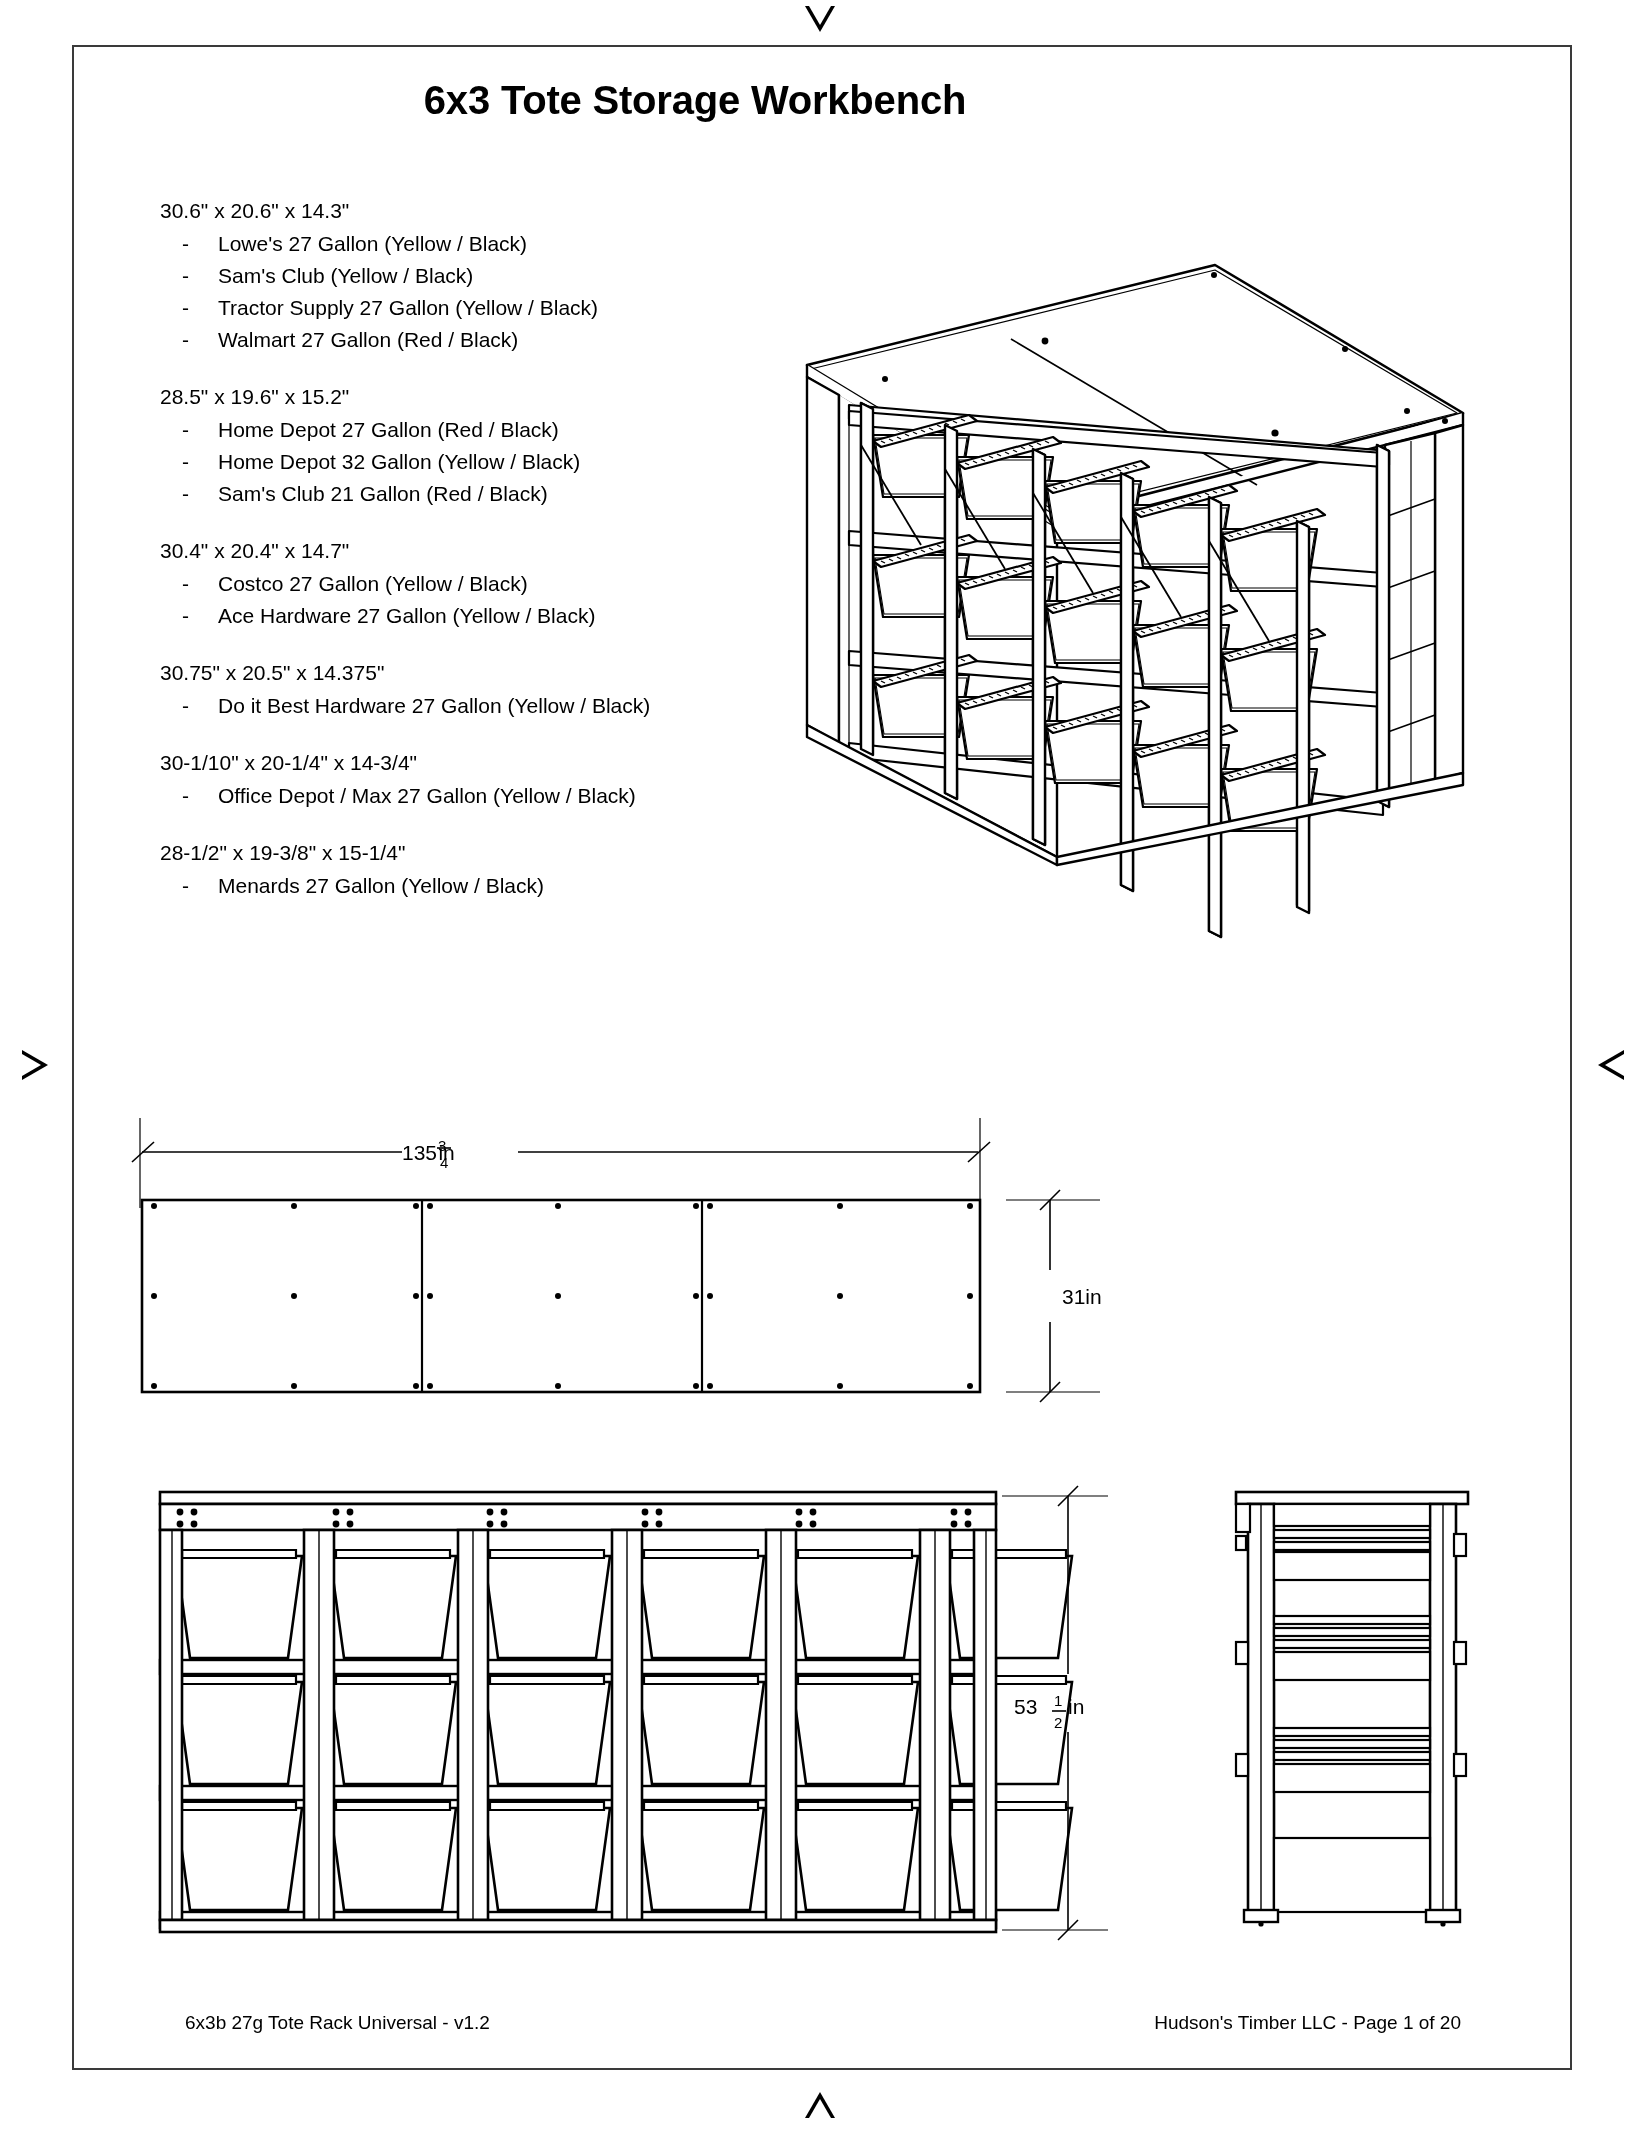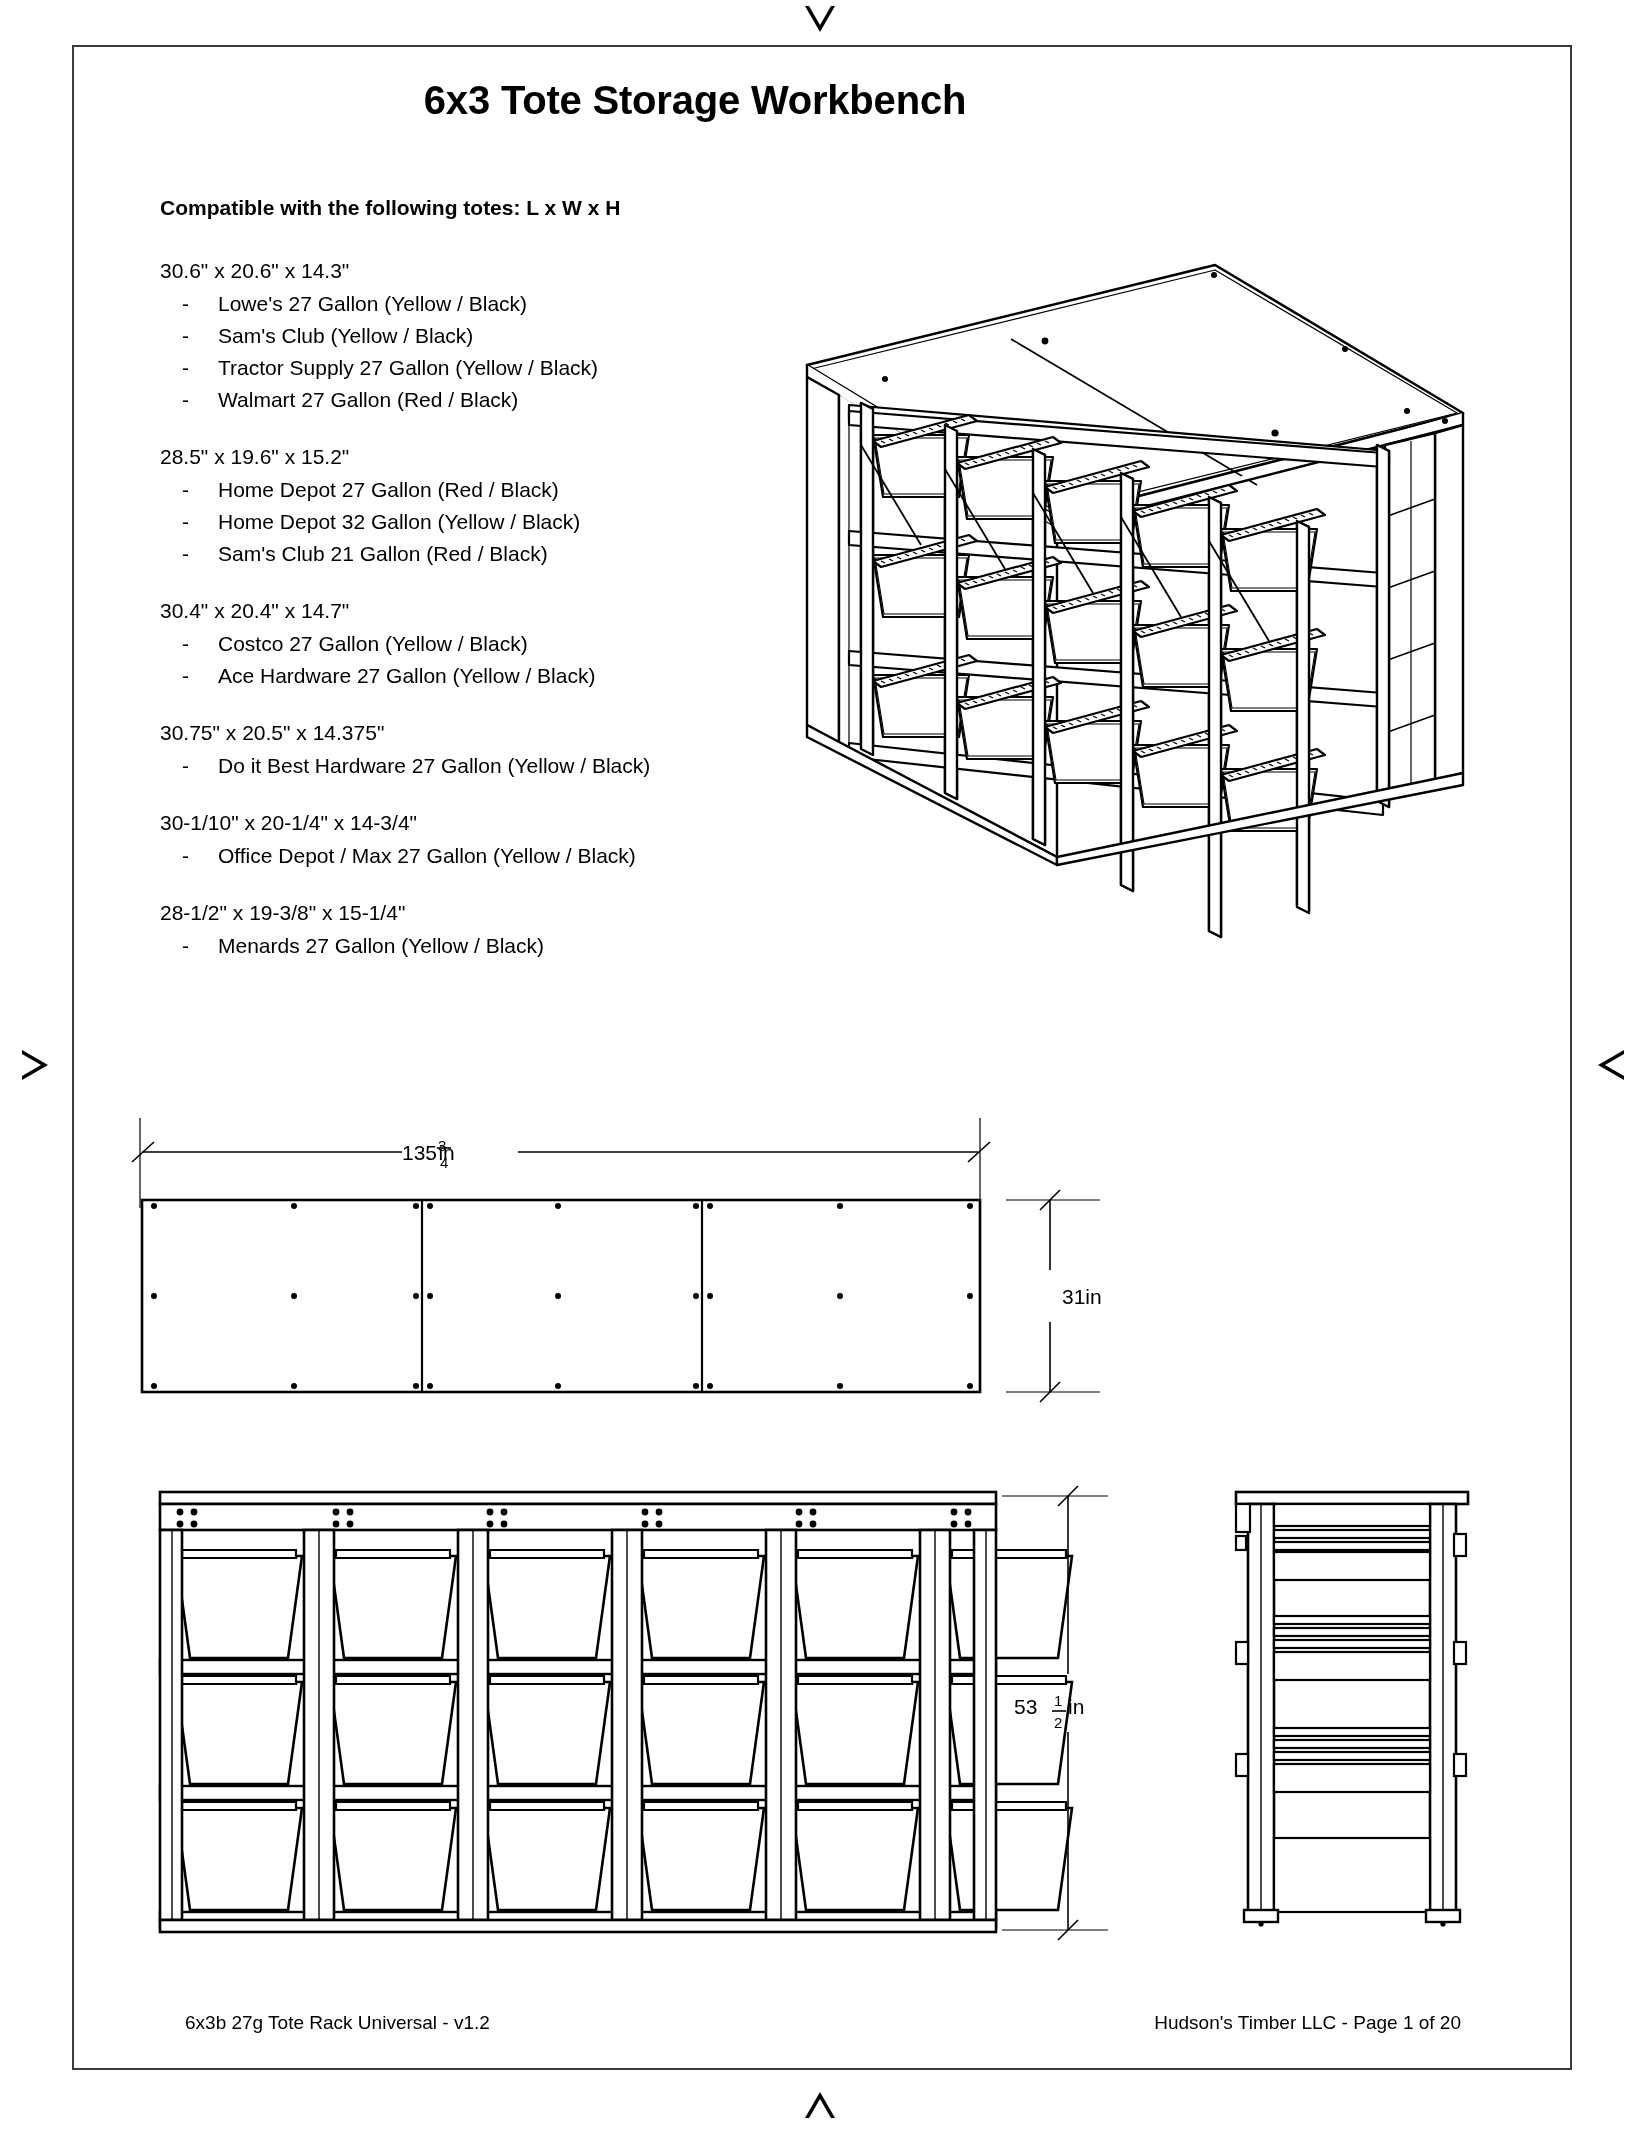--- a/index.html
+++ b/index.html
@@ -175,21 +175,20 @@
 <div class="reg-mark reg-top" style="left:805px; top:6px;"></div>
 <div class="reg-mark reg-bottom" style="left:805px; top:2092px;"></div>
 <div class="reg-mark reg-left" style="left:22px; top:1050px;"></div>
 <div class="reg-mark reg-right" style="left:1598px; top:1050px;"></div>
 
 <div id="page-frame"></div>
 
 <div id="doc-title">6x3 Tote Storage Workbench</div>
 
 <div id="compat-block">
-  <div id="compat-heading">Compatible with the following totes: L x W x H</div>
 
   <div class="tote-group">
     <div class="tote-dims">30.6" x 20.6" x 14.3"</div>
     <div class="tote-item">
         <span class="tote-bullet">-</span>
         <span>Lowe's 27 Gallon (Yellow / Black)</span>
       </div>
     <div class="tote-item">
         <span class="tote-bullet">-</span>
         <span>Sam's Club (Yellow / Black)</span>

